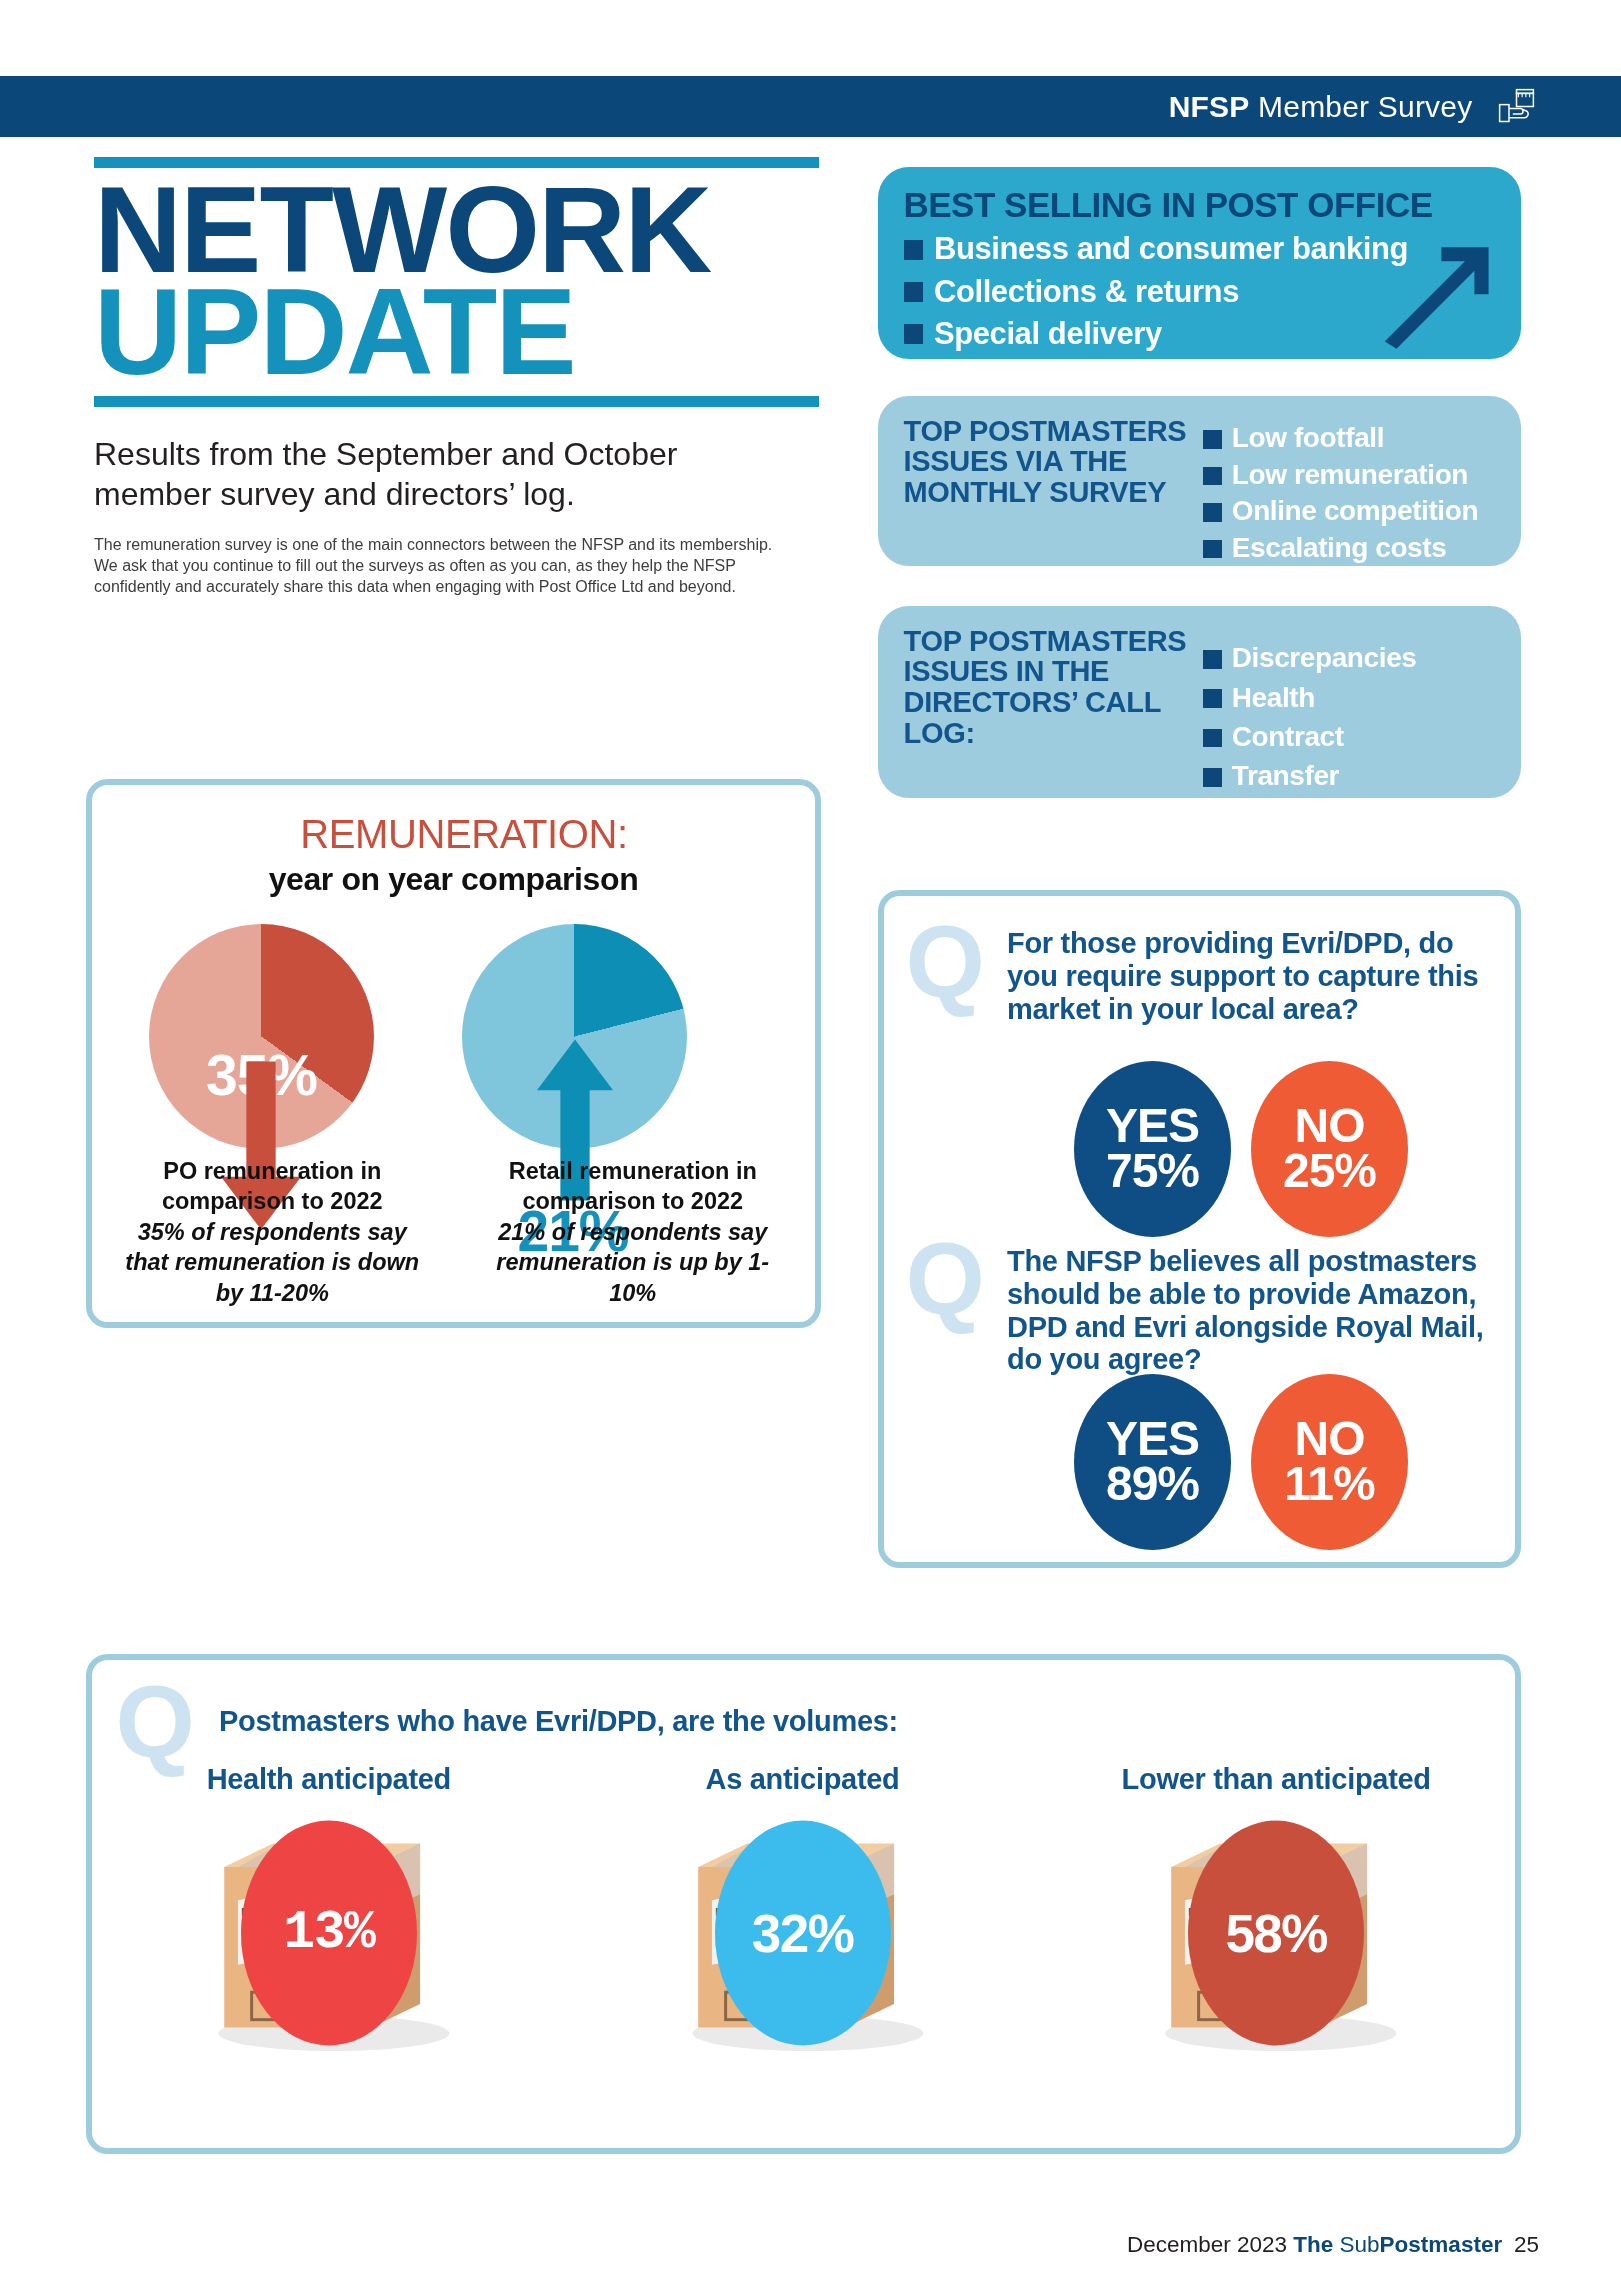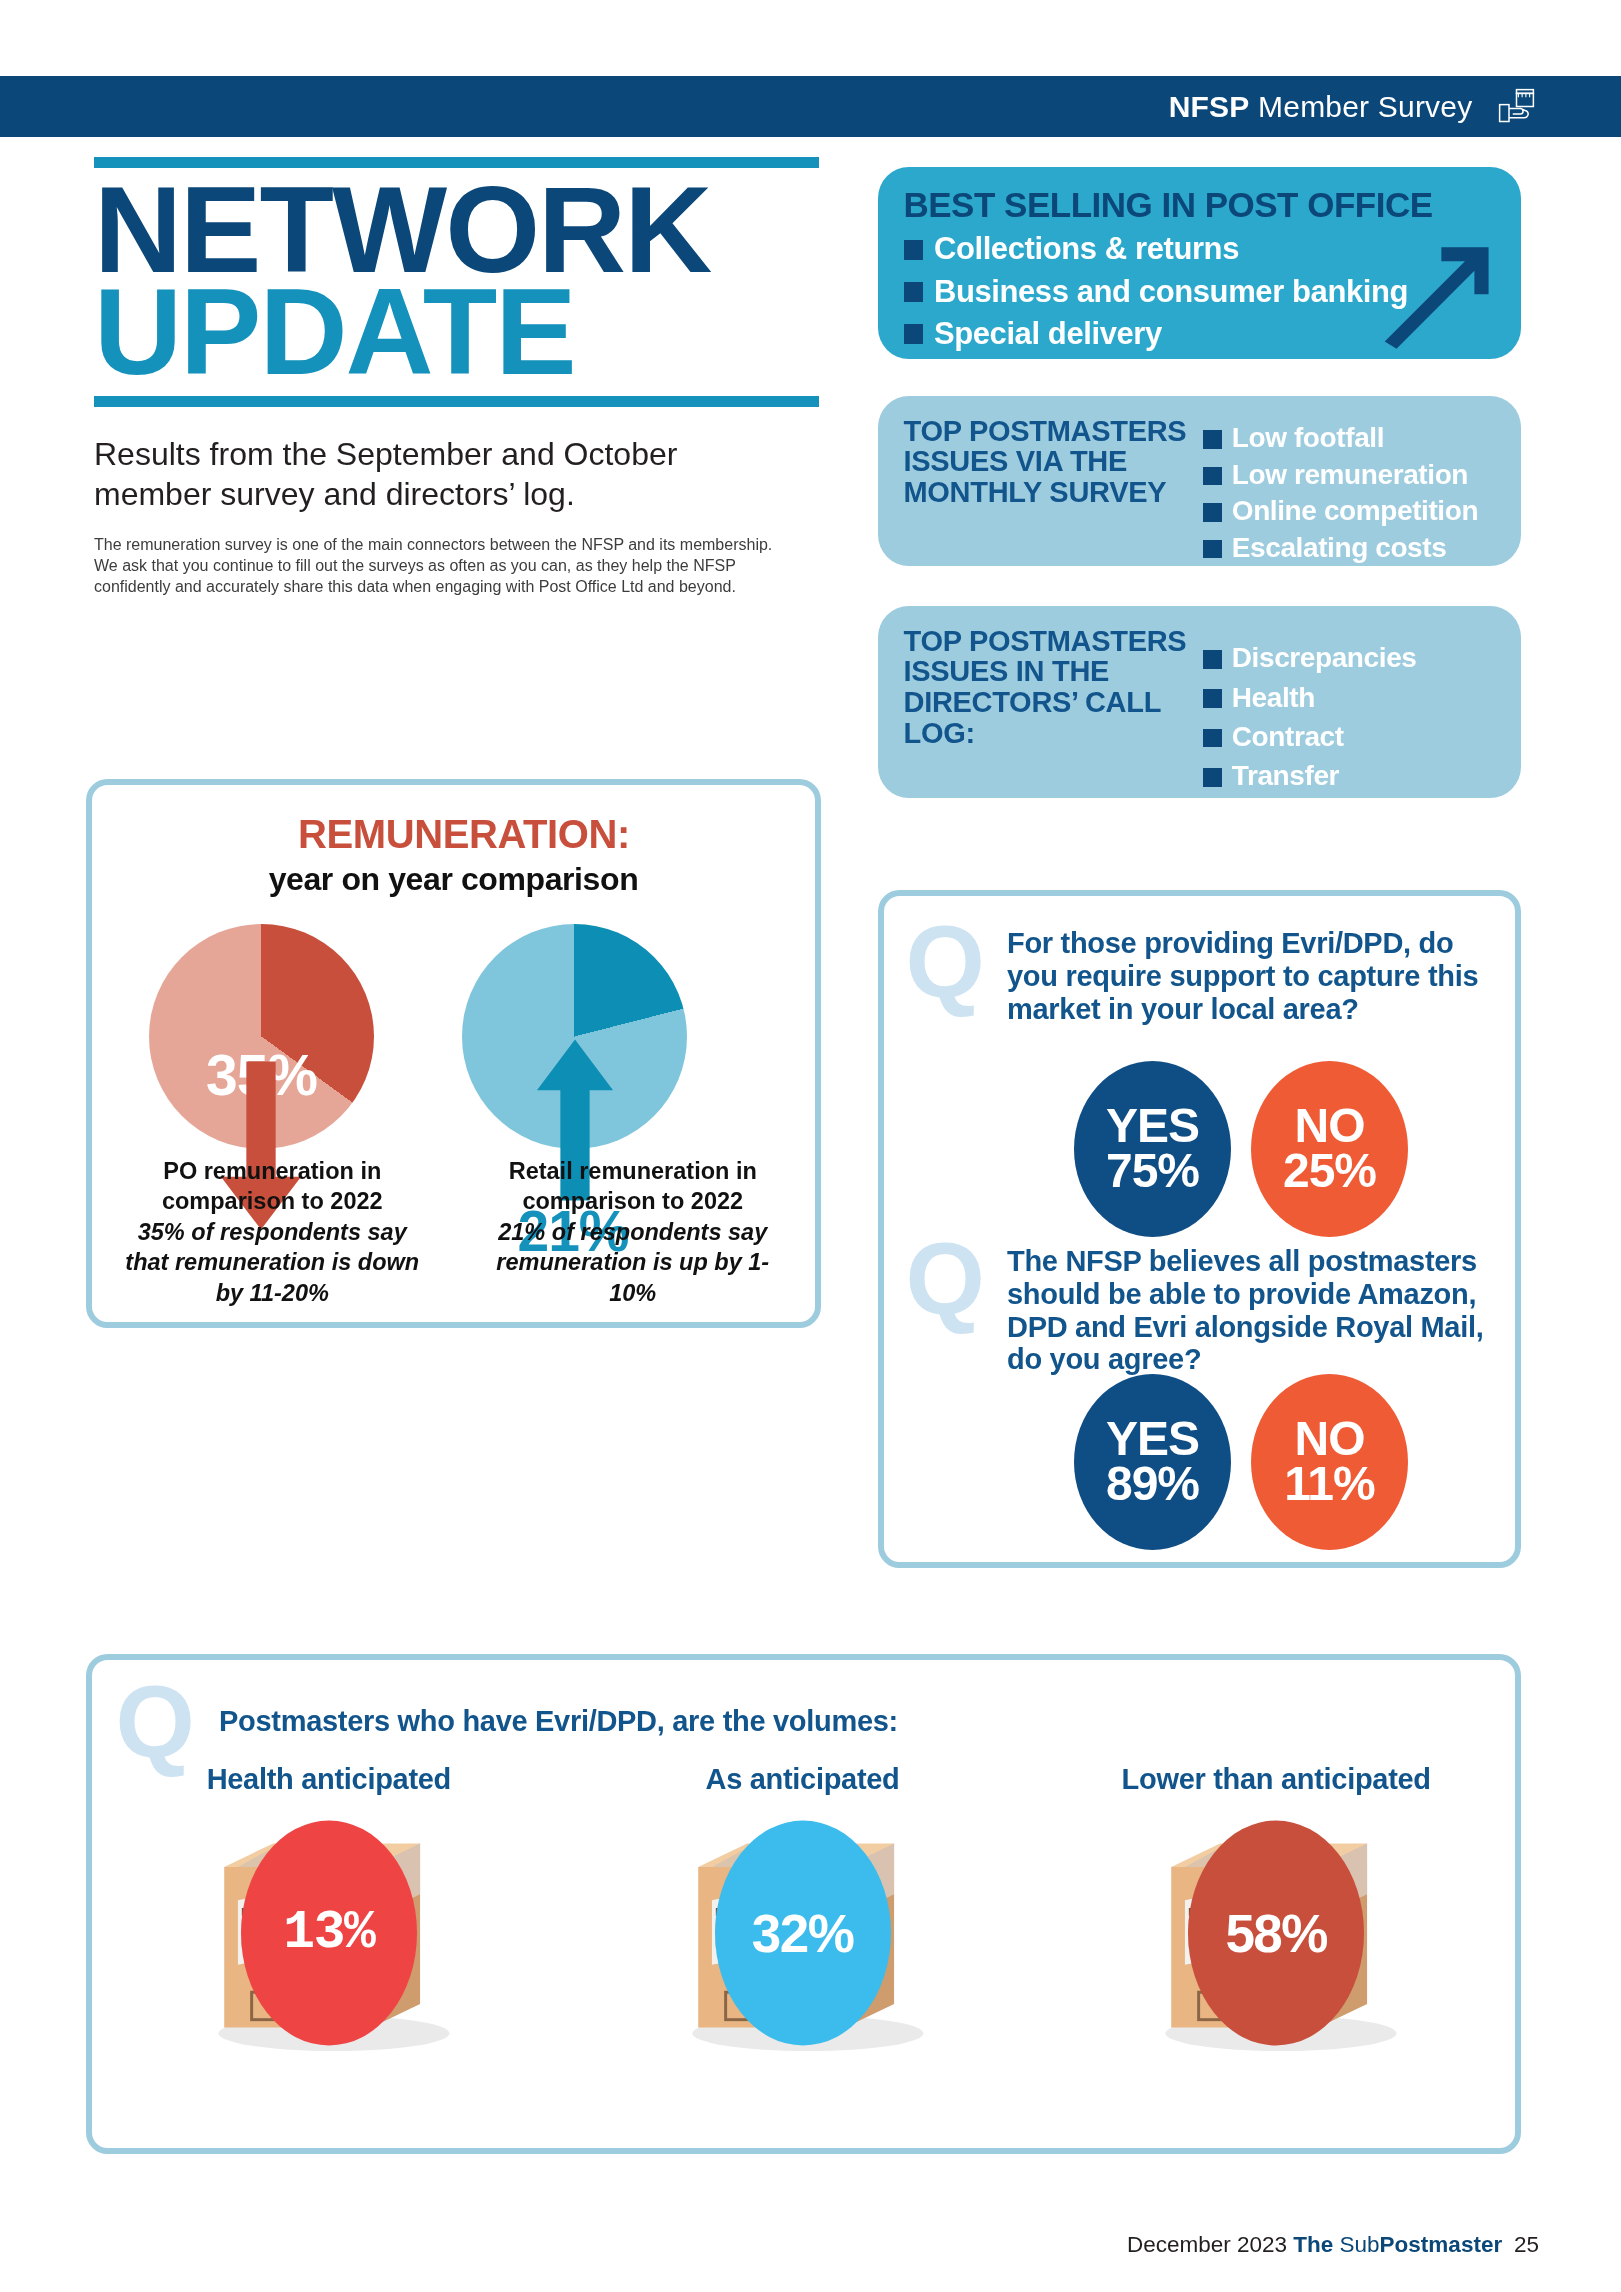--- a/index.html
+++ b/index.html
@@ -72,21 +72,21 @@
   .issues-list .bullet-tx { font-size: 28px; }
   .panel-issues-2 .issues-list { padding-top: 15.7px; }
   .panel-issues-2 .bullet-row { margin-bottom: 4.9px; }
 
   
   .card-remun {
     position: absolute; left: 86px; top: 779px; width: 735px; height: 549px;
     background: #ffffff; border: 6.9px solid #9dccdf; border-radius: 21.6px;
   }
   .remun-title {
-    text-align: center; color: #c84f3c; font-size: 40px; font-weight: 700;
+    text-align: center; color: #c84f3c; font-size: 40px; font-weight: 400;
     letter-spacing: -0.4px; margin-top: 27.4px; padding-left: 21px;
   }
   .remun-sub {
     text-align: center; color: #111111; font-size: 32px; font-weight: 700;
     letter-spacing: -0.4px; margin-top: 3.9px;
   }
   .pies { position: relative; height: 294px; margin-top: 15.7px; }
   .pie-wrap { position: absolute; width: 225px; height: 225px; }
   .pie-left  { left: 57px;  top: 9.8px; }
   .pie-right { left: 370px; top: 9.8px; }
@@ -181,25 +181,25 @@
   <div class="title-word title-2">UPDATE</div>
   <div class="rule-bot"></div>
   <div class="lede">Results from the September and October member survey and directors’ log.</div>
   <div class="body-copy">The remuneration survey is one of the main connectors between the NFSP and its membership. We ask that you continue to fill out the surveys as often as you can, as they help the NFSP confidently and accurately share this data when engaging with Post Office Ltd and beyond.</div>
 </div>
 
 <div class="panel panel-best">
   <h3>BEST SELLING IN POST OFFICE</h3>
   <div class="bullet-row">
     <span class="bullet-sq"></span>
-    <span class="bullet-tx">Collections &amp; returns</span>
+    <span class="bullet-tx">Business and consumer banking</span>
   </div>
   <div class="bullet-row">
     <span class="bullet-sq"></span>
-    <span class="bullet-tx">Business and consumer banking</span>
+    <span class="bullet-tx">Collections &amp; returns</span>
   </div>
   <div class="bullet-row">
     <span class="bullet-sq"></span>
     <span class="bullet-tx">Special delivery</span>
   </div>
   <svg class="arrow-up-dark" viewBox="0 0 100 100">
     <path d="M4 92 L72 24 L52 24 L52 12 L92 12 L92 52 L80 52 L80 32 L14 98 Z" fill="#0b4778"></path>
   </svg>
 </div>
 

